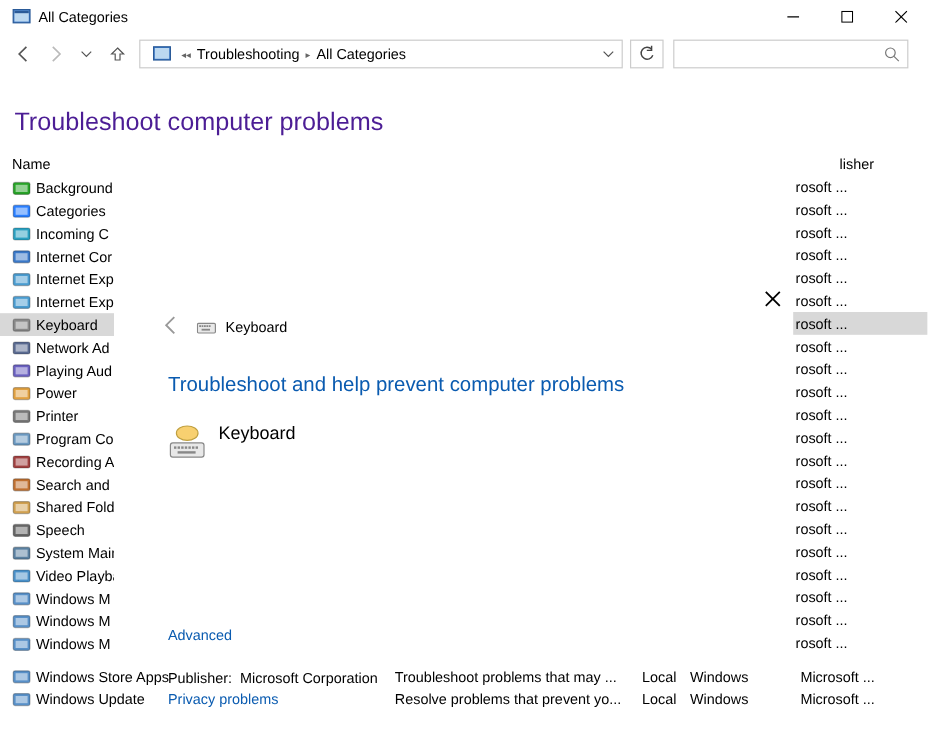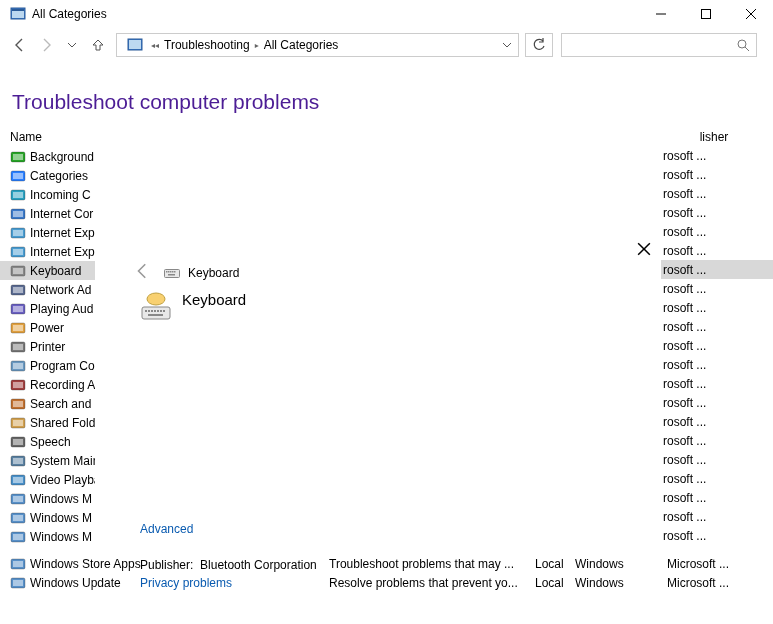--- a/index.html
+++ b/index.html
@@ -374,20 +374,21 @@
               <rect x="4" y="4" width="1.5" height="1.5" fill="#888"></rect>
               <rect x="6" y="4" width="1.5" height="1.5" fill="#888"></rect>
               <rect x="8" y="4" width="1.5" height="1.5" fill="#888"></rect>
               <rect x="10" y="4" width="1.5" height="1.5" fill="#888"></rect>
               <rect x="4" y="7" width="7" height="1.5" fill="#888"></rect>
             </svg>
           </span>
         <span>Keyboard</span>
       </span>
     </div>
+    <div class="dlg-h1">Troubleshoot and help prevent computer problems</div>
     <div class="dlg-kb-block">
       <div class="kb-icon">
         <svg viewBox="0 0 32 32" width="32" height="32">
             <ellipse cx="16" cy="8" rx="9" ry="6" fill="#f8d070" stroke="#c0a040"></ellipse>
             <rect x="2" y="16" width="28" height="12" rx="2" fill="#e8e8e8" stroke="#888"></rect>
             <rect x="5" y="19" width="2" height="2" fill="#888"></rect>
             <rect x="8" y="19" width="2" height="2" fill="#888"></rect>
             <rect x="11" y="19" width="2" height="2" fill="#888"></rect>
             <rect x="14" y="19" width="2" height="2" fill="#888"></rect>
             <rect x="17" y="19" width="2" height="2" fill="#888"></rect>
@@ -395,21 +396,21 @@
             <rect x="23" y="19" width="2" height="2" fill="#888"></rect>
             <rect x="8" y="23" width="15" height="2" fill="#888"></rect>
           </svg>
       </div>
       <div class="kb-texts">
         <div class="t1">Keyboard</div>
       </div>
     </div>
     <div class="dlg-adv">Advanced</div>
     <div class="dlg-pub">
-      <span>Publisher:</span>&nbsp;&nbsp;<span>Bluetooth Corporation</span>
+      <span>Publisher:</span>&nbsp;&nbsp;<span>Microsoft Corporation</span>
     </div>
     <div class="dlg-priv">Privacy problems</div>
     <div class="dlg-btns">
       
       
     </div>
   </div>
 </div>
 
 <div class="bottom-rows" id="bottom-rows">

